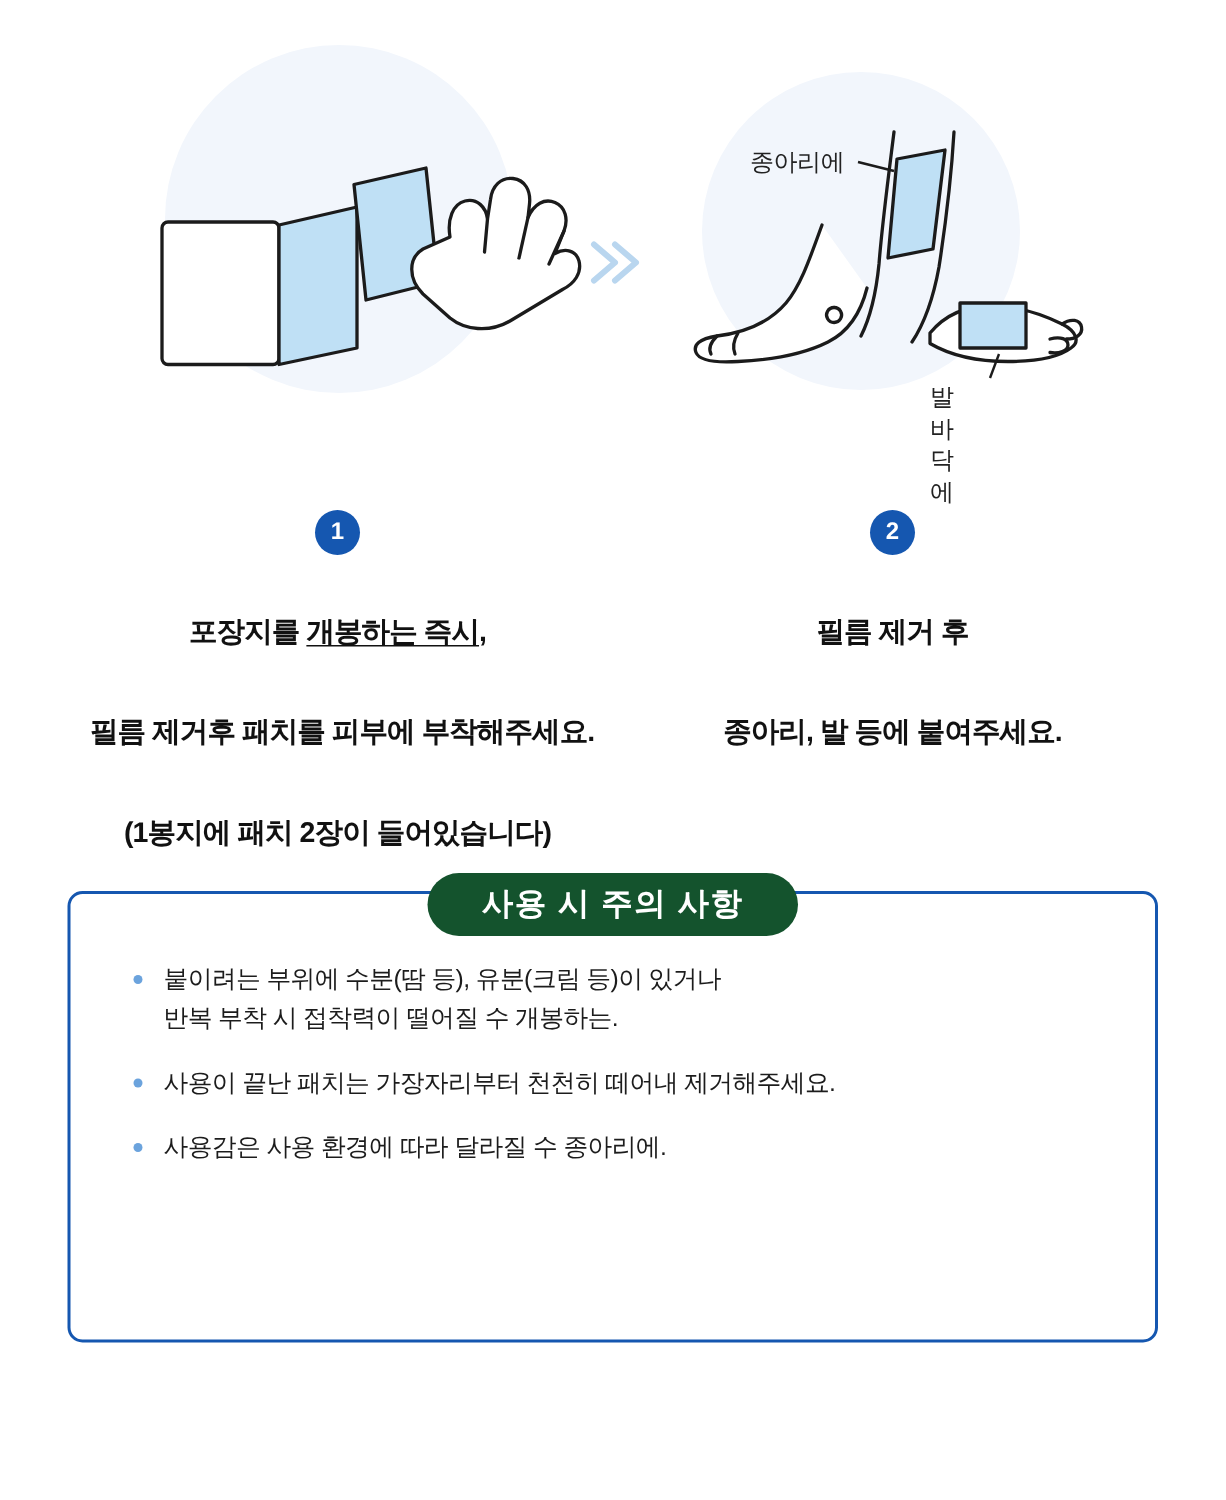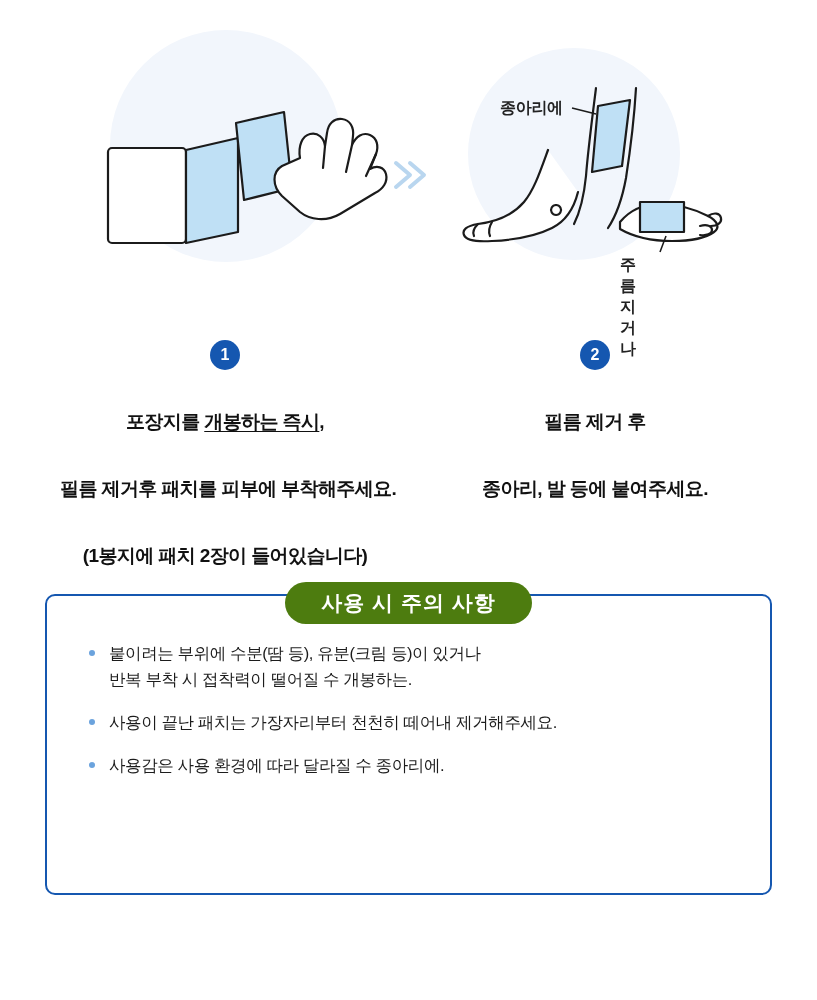--- a/index.html
+++ b/index.html
@@ -15,21 +15,20 @@
     color: #1b1b1b;
     position: relative;
     overflow: hidden;
   }
 
   
   .illus-area {
     position: relative;
     width: 651px;
     height: 340px;
-    font-weight: bold;
   }
   .bubble {
     position: absolute;
     border-radius: 50%;
     background: #f2f6fc;
   }
   .bubble-left {
     left: 110px;
     top: 30px;
     width: 232px;
@@ -125,21 +124,21 @@
     border: 2px solid #1557b0;
     border-radius: 10px;
     background: #fff;
   }
   .caution-title {
     position: absolute;
     left: 240px;
     top: 0;
     width: 247px;
     height: 42px;
-    background: #4d7c0f;
+    background: #14532d;
     border-radius: 21px;
     color: #fff;
     font-size: 21px;
     font-weight: bold;
     letter-spacing: 1px;
     text-align: center;
     line-height: 42px;
   }
   .caution-list {
     position: absolute;
@@ -230,21 +229,21 @@
       <path d="M660 252 L666 236"></path>
     </g>
   </svg>
 
   <svg class="arrow-chevrons" viewBox="0 0 40 40" aria-hidden="true">
     <path d="M6 8 L20 20 L6 32" fill="none" stroke="#b9d6ef" stroke-width="4" stroke-linecap="round" stroke-linejoin="round"></path>
     <path d="M20 8 L34 20 L20 32" fill="none" stroke="#b9d6ef" stroke-width="4" stroke-linecap="round" stroke-linejoin="round"></path>
   </svg>
 
   <div class="label-calf">종아리에</div>
-  <div class="label-sole">주름지거나</div>
+  <div class="label-sole">발바닥에</div>
 </div>
 
 <div class="steps">
 
   <div class="step step-1">
     <div class="step-badge">1</div>
     <div class="step-line">
       <span>포장지를 </span><span class="underline">개봉하는 즉시</span><span>,</span>
     </div>
     <div class="step-line">필름 제거후 패치를 피부에 부착해주세요.</div>

